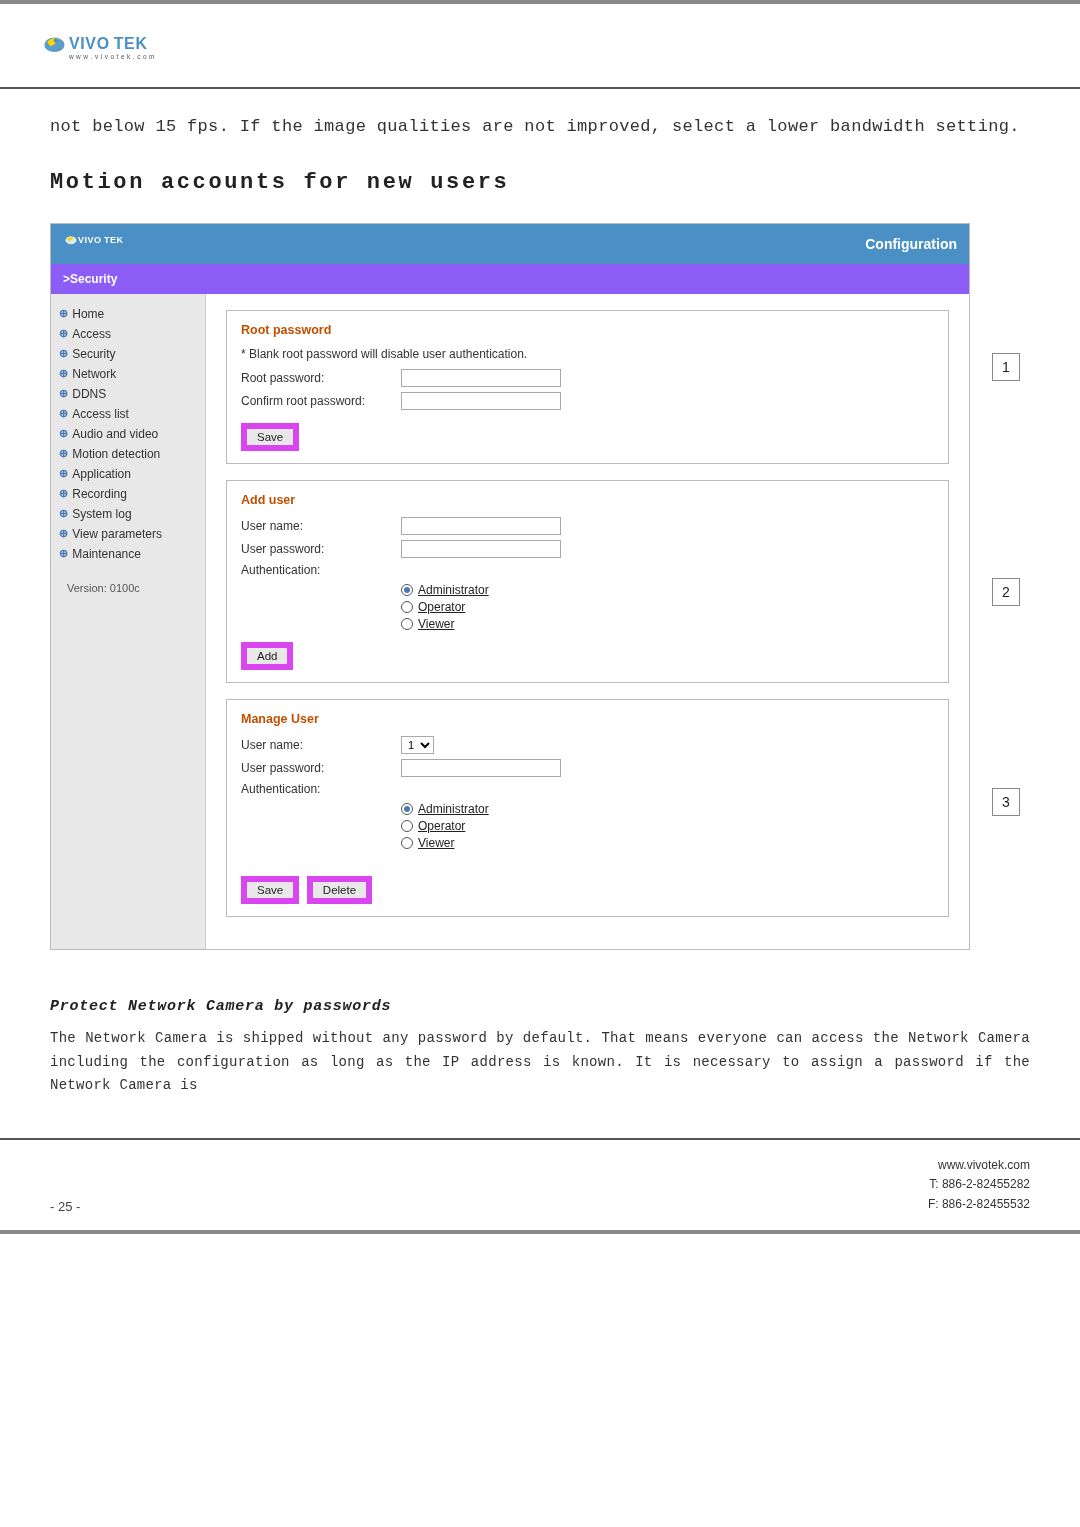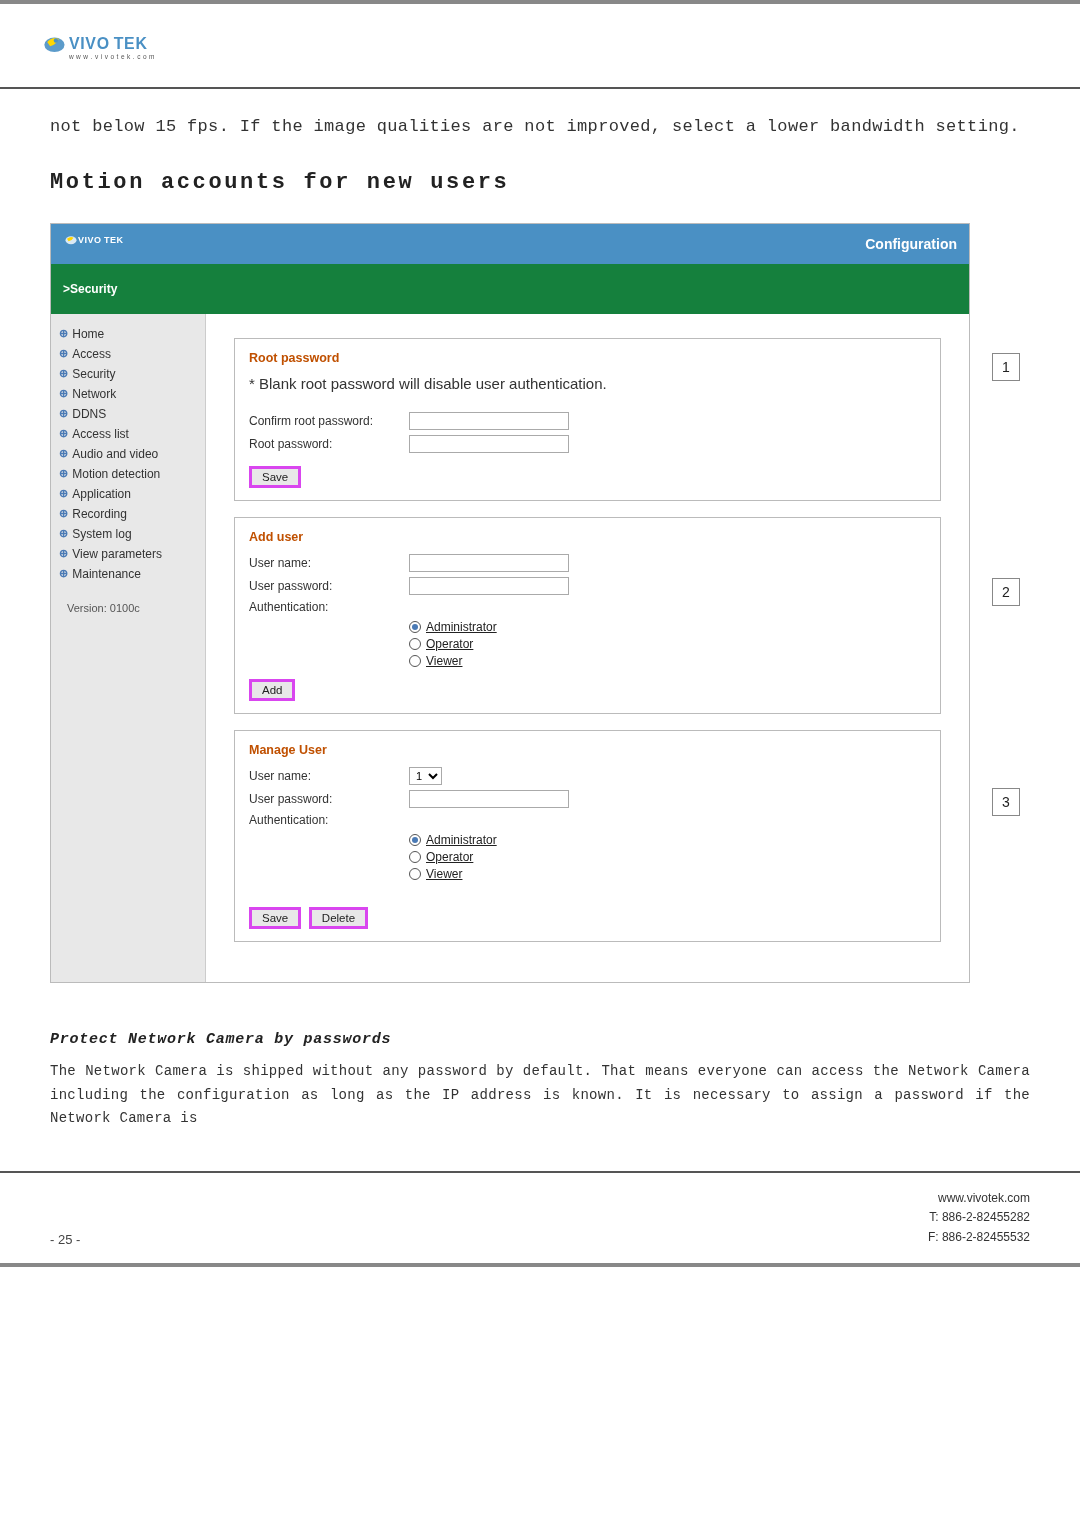--- a/index.html
+++ b/index.html
@@ -118,26 +118,26 @@
     .sidebar-version {
       padding: 8px 16px;
       font-size: 11px;
       color: #555;
       margin-top: 10px;
     }
 
     
     .content-area {
       flex: 1;
-      padding: 12px;
+      padding: 4px;
     }
 
     .content-breadcrumb {
-      background: #15803d;
-      padding: 18px 12px;
+      background: #8b5cf6;
+      padding: 8px 12px;
       font-size: 12px;
       color: #fff;
       font-weight: bold;
     }
 
     .content-inner {
       padding: 12px 16px;
     }
 
     
@@ -149,23 +149,23 @@
     }
 
     .section-box-title {
       color: #c05000;
       font-weight: bold;
       font-size: 12.5px;
       margin-bottom: 10px;
     }
 
     .section-note {
-      font-size: 15px;
+      font-size: 12px;
       color: #333;
-      margin-bottom: 20px;
+      margin-bottom: 8px;
     }
 
     .form-row {
       display: flex;
       align-items: center;
       margin-bottom: 5px;
       font-size: 12px;
     }
 
     .form-label {
@@ -176,21 +176,21 @@
     .form-input {
       border: 1px solid #aaa;
       height: 18px;
       width: 160px;
       background: #fff;
       font-size: 11px;
       padding: 0 3px;
     }
 
     .btn {
-      border: 3px solid #d946ef;
+      border: 6px solid #d946ef;
       background: #e8e8e8;
       padding: 2px 10px;
       font-size: 11.5px;
       cursor: pointer;
       margin-top: 8px;
       color: #222;
     }
 
     
     .radio-group {
@@ -451,25 +451,25 @@
           <div class="sidebar-version">Version: 0100c</div>
         </div>
 
         <div class="content-area">
           <div class="content-inner">
 
             <div class="section-box">
               <div class="section-box-title">Root password</div>
               <div class="section-note">* Blank root password will disable user authentication.</div>
               <div class="form-row">
+                <span class="form-label">Root password:</span>
+                <input class="form-input" type="password" value="" style="">
+              </div>
+              <div class="form-row">
                 <span class="form-label">Confirm root password:</span>
-                <input class="form-input" type="password" value="" style="">
-              </div>
-              <div class="form-row">
-                <span class="form-label">Root password:</span>
                 <input class="form-input" type="password" value="" style="">
               </div>
               <button class="btn">Save</button>
             </div>
 
             <div class="section-box">
               <div class="section-box-title">Add user</div>
               <div class="form-row">
                 <span class="form-label">User name:</span>
                 <input class="form-input" type="text" value="" style="">

